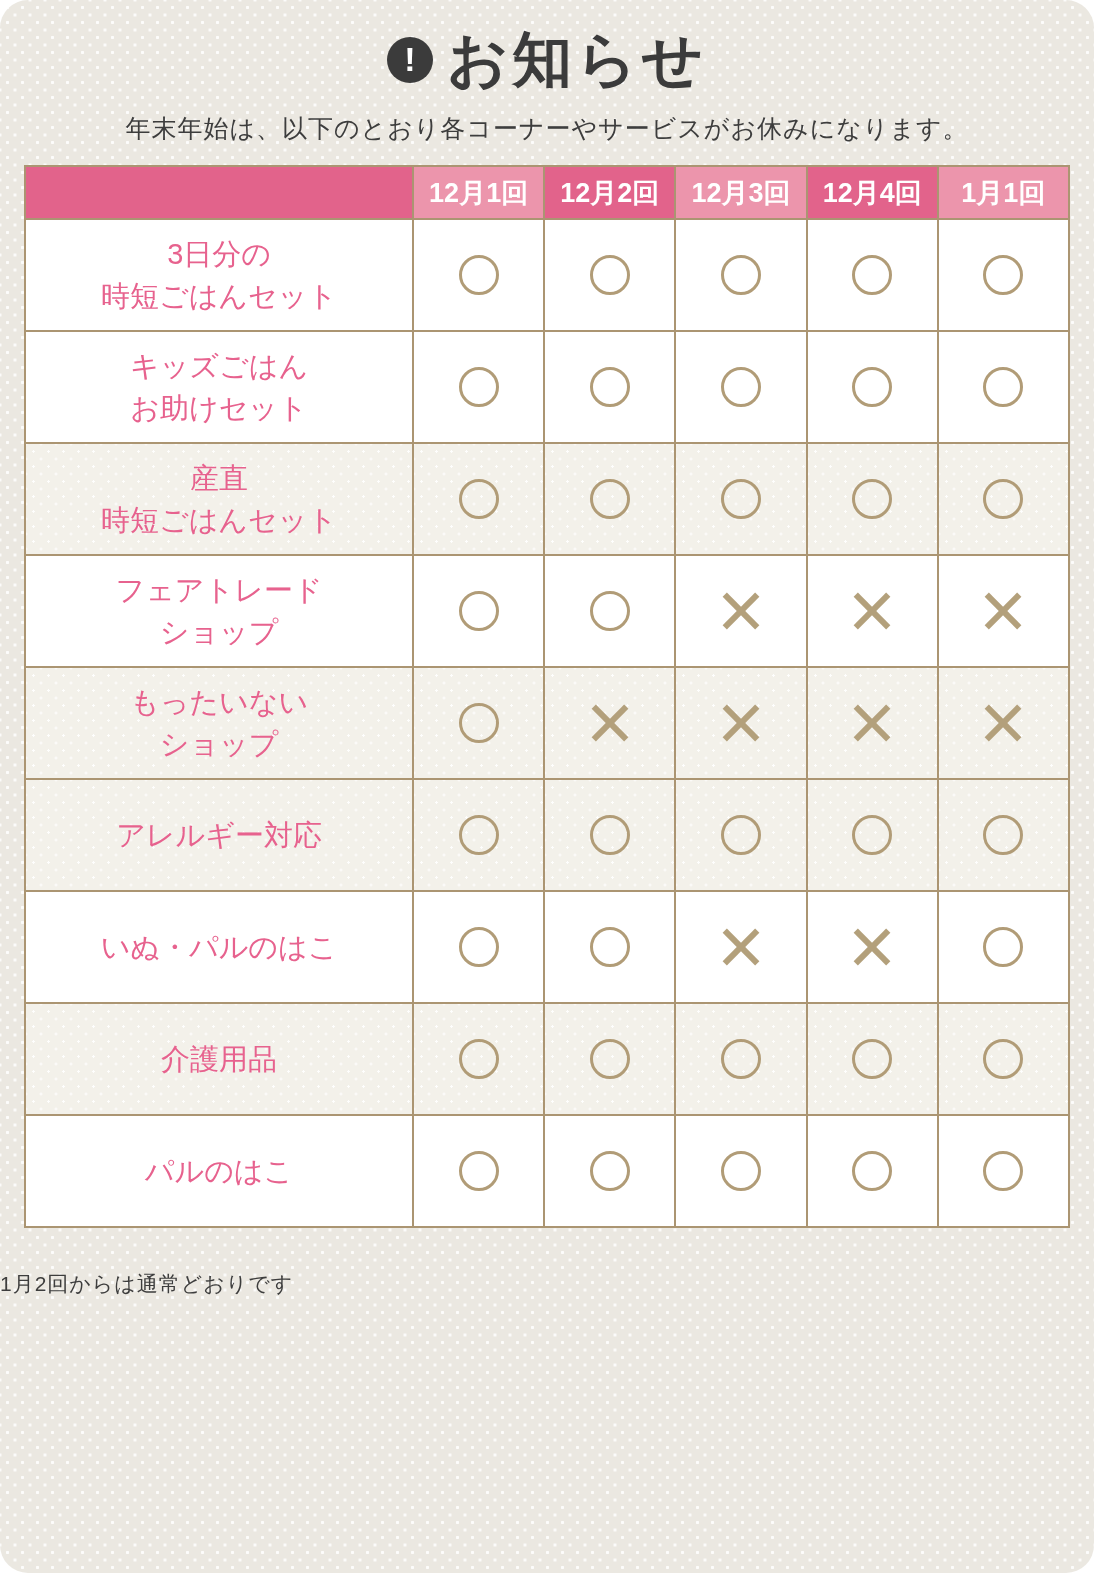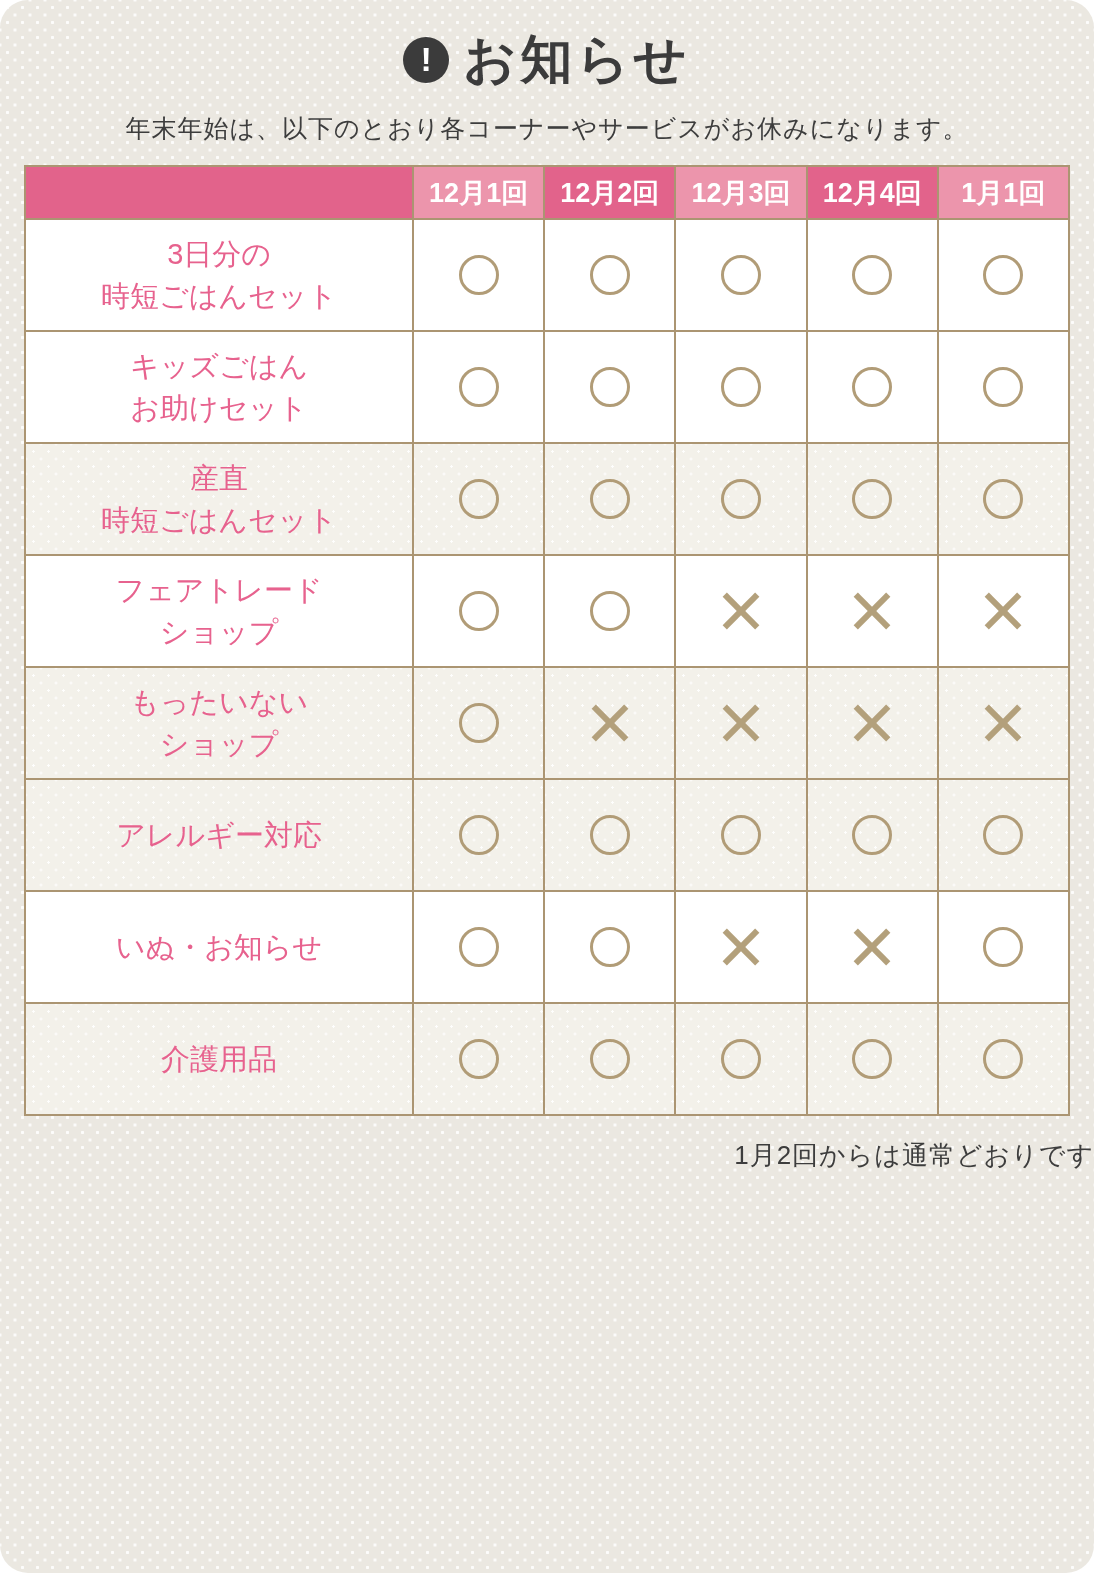--- a/index.html
+++ b/index.html
@@ -41,21 +41,21 @@
     color: #ffffff;
     font-size: 34px;
     font-weight: bold;
     display: flex;
     align-items: center;
     justify-content: center;
     line-height: 1;
     padding-bottom: 3px;
   }
   .page-title {
-    font-size: 52px;
+    font-size: 60px;
     font-weight: bold;
     color: #3b3b3b;
     letter-spacing: 4px;
   }
 
   .subtitle {
     margin-top: 26px;
     text-align: center;
     font-size: 25px;
     color: #3d3d3d;
@@ -136,23 +136,23 @@
     left: 50%;
     width: 46px;
     height: 6px;
     background: #b3a07b;
   }
   .mark-cross::before { transform: translate(-50%,-50%) rotate(45deg); }
   .mark-cross::after  { transform: translate(-50%,-50%) rotate(-45deg); }
 
   
   .footer-note {
-    margin-top: 22px;
-    text-align: right;
-    font-size: 26px;
+    margin-top: 42px;
+    text-align: left;
+    font-size: 21px;
     color: #3d3d3d;
     letter-spacing: 1px;
   }
 </style>
 </head>
 <body>
 
 <div class="card">
 
   <div class="title-row">
@@ -229,29 +229,37 @@
         </tr>
         <tr class="alt">
           <th>アレルギー対応</th>
           <td><span class="mark-circle"></span></td>
           <td><span class="mark-circle"></span></td>
           <td><span class="mark-circle"></span></td>
           <td><span class="mark-circle"></span></td>
           <td><span class="mark-circle"></span></td>
         </tr>
         <tr>
-          <th>いぬ・お知らせ</th>
+          <th>いぬ・パルのはこ</th>
           <td><span class="mark-circle"></span></td>
           <td><span class="mark-circle"></span></td>
           <td><span class="mark-cross"></span></td>
           <td><span class="mark-cross"></span></td>
           <td><span class="mark-circle"></span></td>
         </tr>
         <tr class="alt">
           <th>介護用品</th>
+          <td><span class="mark-circle"></span></td>
+          <td><span class="mark-circle"></span></td>
+          <td><span class="mark-circle"></span></td>
+          <td><span class="mark-circle"></span></td>
+          <td><span class="mark-circle"></span></td>
+        </tr>
+        <tr>
+          <th>パルのはこ</th>
           <td><span class="mark-circle"></span></td>
           <td><span class="mark-circle"></span></td>
           <td><span class="mark-circle"></span></td>
           <td><span class="mark-circle"></span></td>
           <td><span class="mark-circle"></span></td>
         </tr>
       </tbody>
   </table>
 
   <p class="footer-note">1月2回からは通常どおりです</p>

